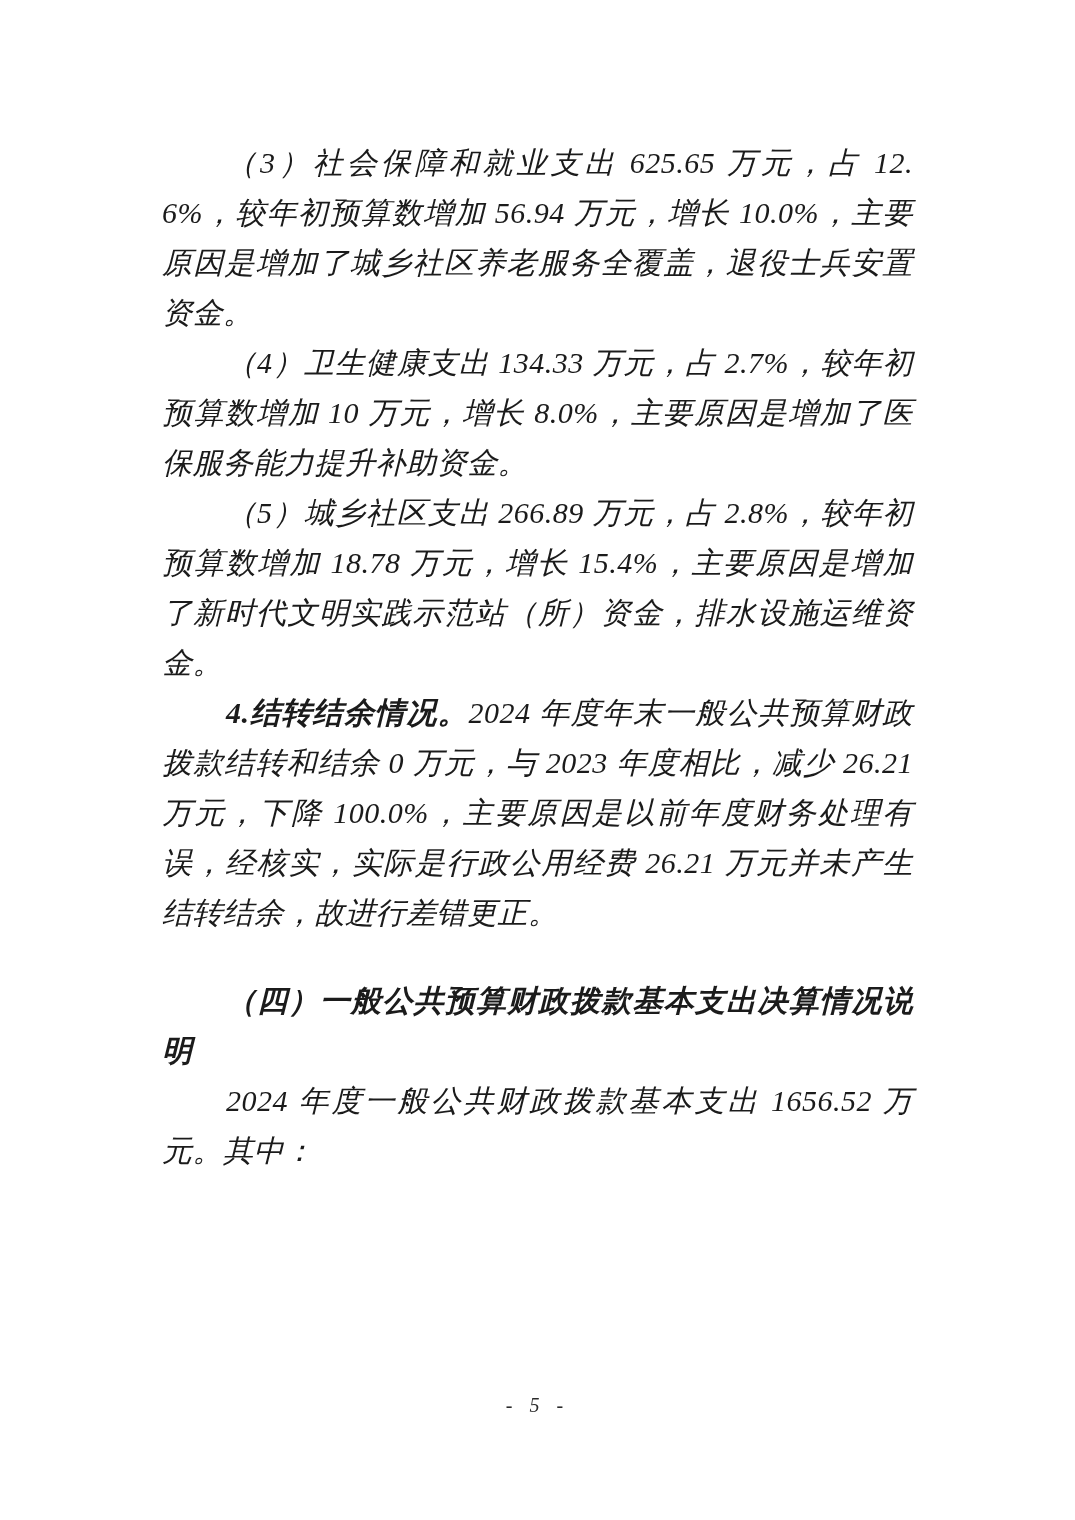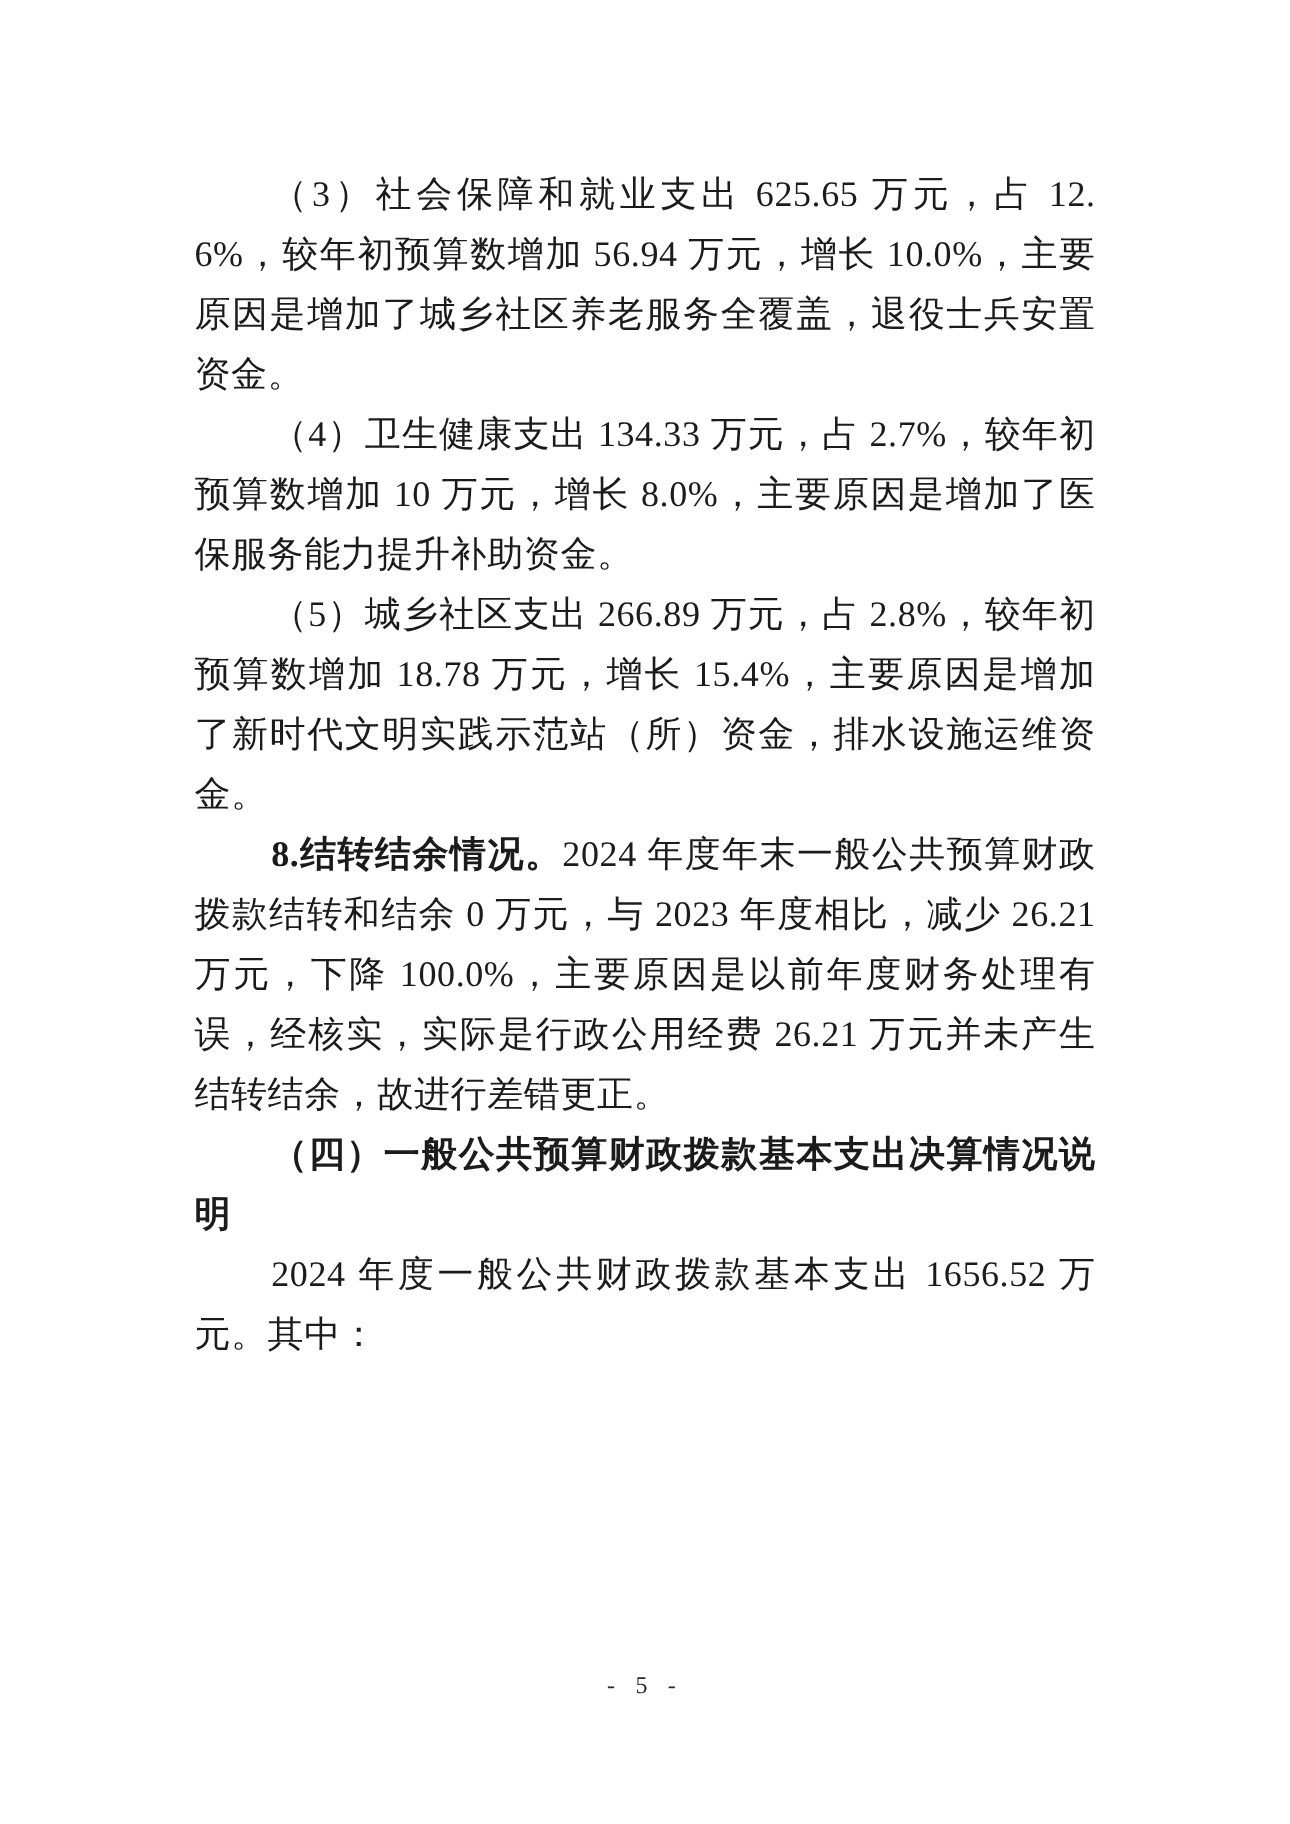--- a/index.html
+++ b/index.html
@@ -10,20 +10,21 @@
   }
   .page {
     position: relative;
     width: 1075px;
     height: 1520px;
     margin: 0 auto;
     background: #ffffff;
     overflow: hidden;
     font-family: "Liberation Serif", "DejaVu Serif", serif;
     color: #1b1b1b;
+    font-style: italic;
   }
   .content {
     position: absolute;
     left: 162px;
     top: 138px;
     width: 751px;
   }
   .para {
     margin: 0;
     font-size: 30px;
@@ -31,20 +32,21 @@
     letter-spacing: 0.5px;
     text-align: justify;
     text-indent: 64px;
     word-break: break-all;
   }
   .bold-lead {
     font-weight: bold;
   }
   .para.heading {
     font-weight: bold;
+    margin-top: 38px;
   }
   .footer {
     position: absolute;
     left: 0;
     top: 1394px;
     width: 100%;
     text-align: center;
     font-size: 20px;
     letter-spacing: 6px;
     color: #2a2a2a;
@@ -57,21 +59,21 @@
   <div class="content">
 
     <p class="para">（3）社会保障和就业支出 625.65 万元，占 12.6%，较年初预算数增加 56.94 万元，增长 10.0%，主要原因是增加了城乡社区养老服务全覆盖，退役士兵安置资金。</p>
 
     <p class="para">（4）卫生健康支出 134.33 万元，占 2.7%，较年初预算数增加 10 万元，增长 8.0%，主要原因是增加了医保服务能力提升补助资金。</p>
 
     <p class="para">（5）城乡社区支出 266.89 万元，占 2.8%，较年初预算数增加 18.78 万元，增长 15.4%，主要原因是增加了新时代文明实践示范站（所）资金，排水设施运维资金。</p>
 
 
 
-    <p class="para"><span class="bold-lead">8.结转结余情况。</span><span>2024 年度年末一般公共预算财政拨款结转和结余 0 万元，与 2023 年度相比，减少 26.21 万元，下降 100.0%，主要原因是以前年度财务处理有误，经核实，实际是行政公用经费 26.21 万元并未产生结转结余，故进行差错更正。</span></p>
+    <p class="para"><span class="bold-lead">4.结转结余情况。</span><span>2024 年度年末一般公共预算财政拨款结转和结余 0 万元，与 2023 年度相比，减少 26.21 万元，下降 100.0%，主要原因是以前年度财务处理有误，经核实，实际是行政公用经费 26.21 万元并未产生结转结余，故进行差错更正。</span></p>
 
     <p class="para heading">（四）一般公共预算财政拨款基本支出决算情况说明</p>
 
     <p class="para">2024 年度一般公共财政拨款基本支出 1656.52 万元。其中：</p>
 
   </div>
 
   <div class="footer">- 5 -</div>
 </div>
 

